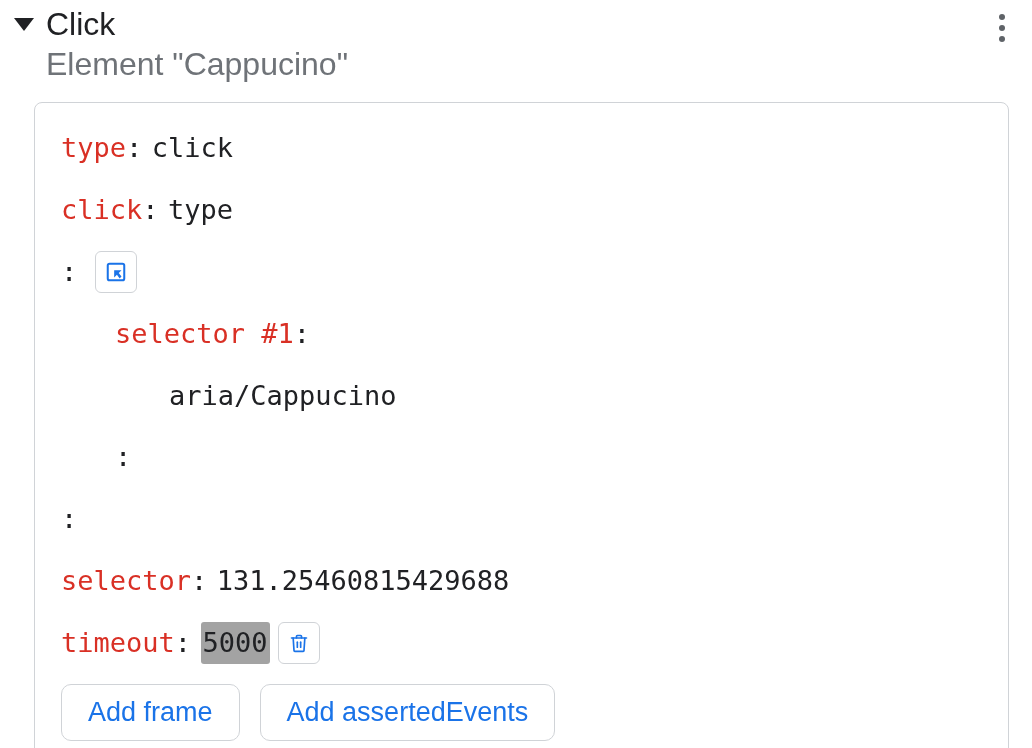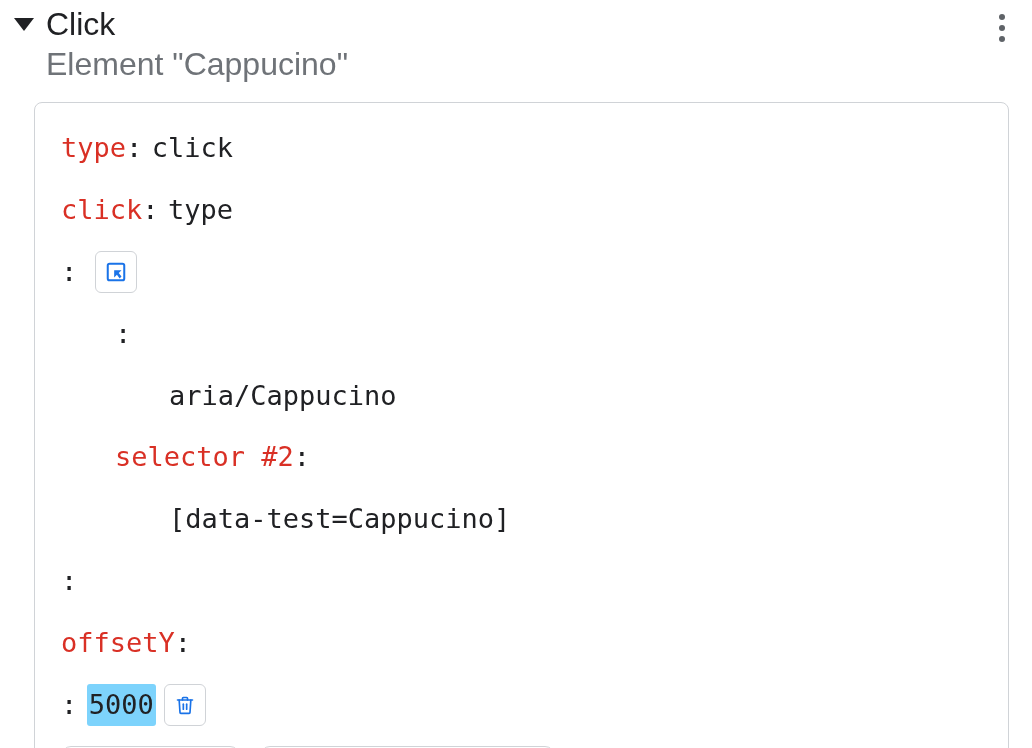--- a/index.html
+++ b/index.html
@@ -103,21 +103,21 @@
     width: 42px;
     height: 42px;
     border: 1px solid #d0d3d7;
     border-radius: 6px;
     background: #fff;
     cursor: pointer;
     margin-left: 8px;
     flex-shrink: 0;
   }
   .highlight {
-    background: #7dd3fc;
+    background: #a3a3a3;
     border-radius: 3px;
     padding: 0 2px;
   }
   .btn-row {
     display: flex;
     gap: 20px;
     margin-top: 12px;
   }
   .pill-btn {
     border: 1px solid #d0d3d7;
@@ -168,44 +168,43 @@
         <span class="colon">:</span>
       <span class="icon-btn">
         <svg width="22" height="22" viewBox="0 0 24 24" fill="none" stroke="#1a73e8" stroke-width="2.2" stroke-linecap="round" stroke-linejoin="round">
           <rect x="3" y="3" width="18" height="18" rx="2"></rect>
           <path d="M10 10 L10 18 L13 15 L16 19 L18 17 L15 13 L18 10 Z" fill="#1a73e8" stroke="none"></path>
         </svg>
       </span>
     </div>
 
     <div class="row indent-1">
+      <span class="key">selector #1</span>
         <span class="colon">:</span>
     </div>
     <div class="row indent-2">
       <span class="val">aria/Cappucino</span>
     </div>
 
     <div class="row indent-1">
-      <span class="key">selector #2</span>
-        <span class="colon">:</span>
-    </div>
-    <div class="row indent-2">
-      <span class="val">[data-test=Cappucino]</span>
-    </div>
-
-    <div class="row">
-        <span class="colon">:</span>
-    </div>
-
-    <div class="row">
-      <span class="key">offsetY</span>
-        <span class="colon">:</span>
-    </div>
-
-    <div class="row">
+        <span class="colon">:</span>
+    </div>
+
+    <div class="row">
+        <span class="colon">:</span>
+    </div>
+
+    <div class="row">
+      <span class="key">selector</span>
+        <span class="colon">:</span>
+      <span class="val">131.25460815429688</span>
+    </div>
+
+    <div class="row">
+      <span class="key">timeout</span>
         <span class="colon">:</span>
       <span class="val highlight">5000</span>
       <span class="icon-btn">
         <svg width="20" height="22" viewBox="0 0 24 24" fill="none" stroke="#1a73e8" stroke-width="2" stroke-linecap="round" stroke-linejoin="round">
           <polyline points="3 6 5 6 21 6"></polyline>
           <path d="M19 6 L18 21 A1 1 0 0 1 17 22 L7 22 A1 1 0 0 1 6 21 L5 6"></path>
           <path d="M10 11v6"></path>
           <path d="M14 11v6"></path>
           <path d="M9 6V4a1 1 0 0 1 1-1h4a1 1 0 0 1 1 1v2"></path>
         </svg>

